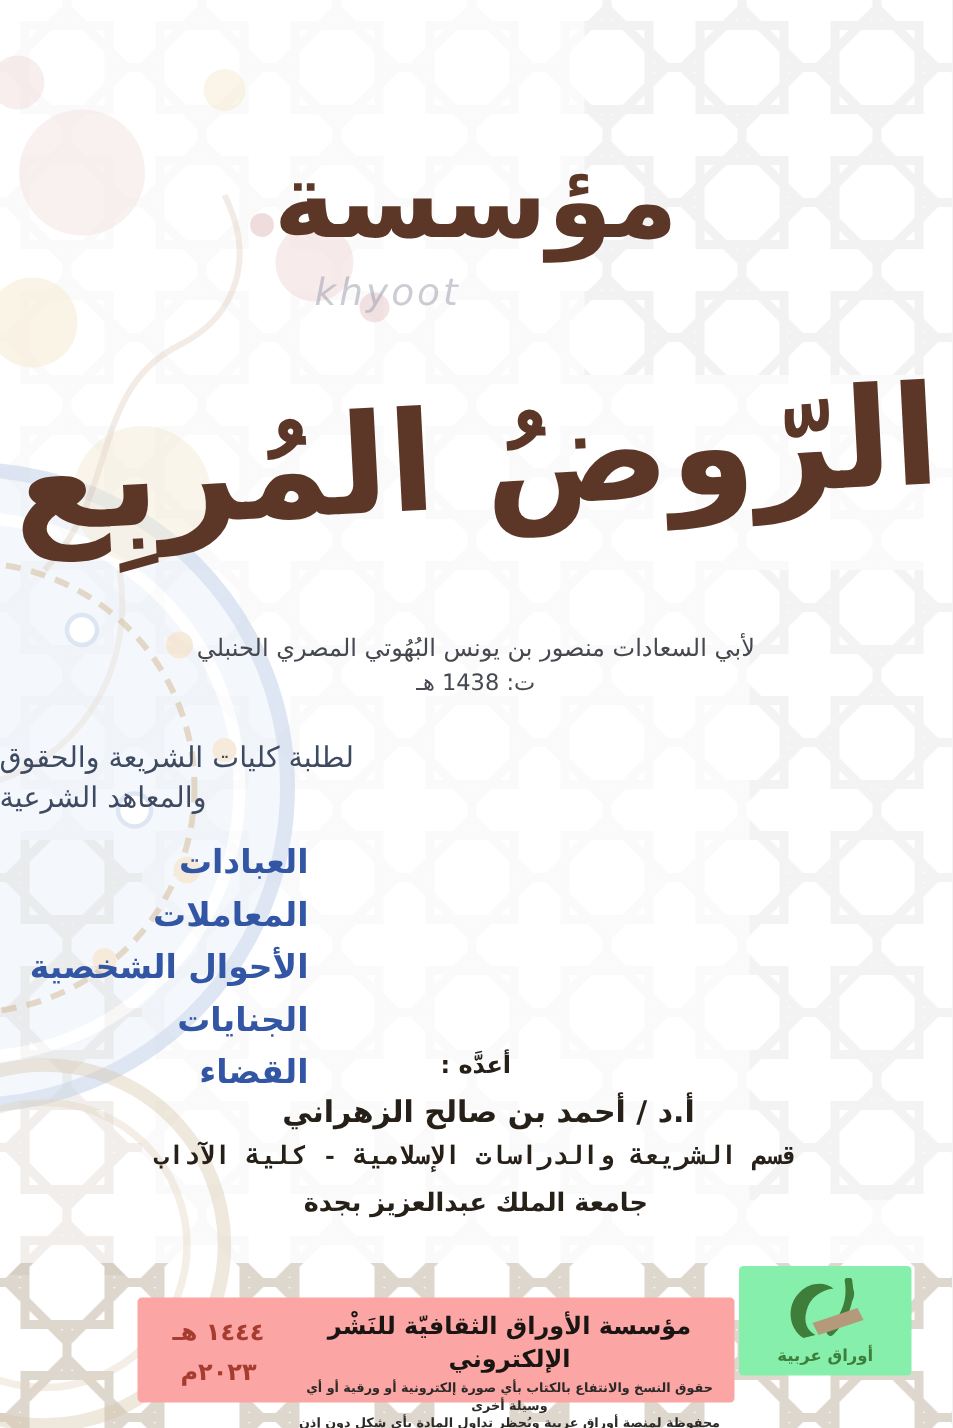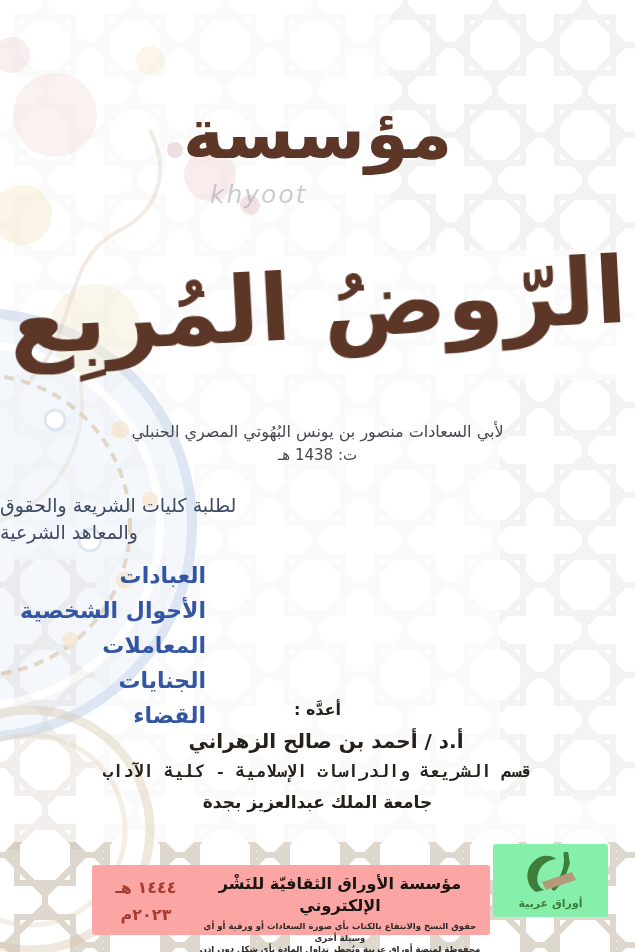--- a/index.html
+++ b/index.html
@@ -156,42 +156,42 @@
     <div class="death-line">ت: 1438 هـ</div>
   </div>
 
   <div class="audience-block">
     <div>لطلبة كليات الشريعة والحقوق</div>
     <div>والمعاهد الشرعية</div>
   </div>
 
   <div class="topics">
     <div class="topic">العبادات</div>
+    <div class="topic">المعاملات</div>
     <div class="topic">الأحوال الشخصية</div>
-    <div class="topic">المعاملات</div>
     <div class="topic">الجنايات</div>
     <div class="topic">القضاء</div>
   </div>
 
   <div class="prepared">
     <div class="prep-label">أعدَّه :</div>
     <div class="prep-name">أ.د / أحمد بن صالح الزهراني</div>
     <div class="prep-dept">قسم الشريعة والدراسات الإسلامية - كلية الآداب</div>
     <div class="prep-univ">جامعة الملك عبدالعزيز بجدة</div>
   </div>
 
   <div class="footer-bar">
     <div class="footer-dates">
       <div>١٤٤٤ هـ</div>
       <div>٢٠٢٣م</div>
     </div>
     <div class="footer-center">
       <div class="publisher-title">مؤسسة الأوراق الثقافيّة للنَشْر الإلكتروني</div>
       <div class="rights">
-        <div>حقوق النسخ والانتفاع بالكتاب بأي صورة السعادات أو ورقية أو أي وسيلة أخرى</div>
+        <div>حقوق النسخ والانتفاع بالكتاب بأي صورة إلكترونية أو ورقية أو أي وسيلة أخرى</div>
         <div>محفوظة لمنصة أوراق عربية ويُحظر تداول المادة بأي شكل دون إذن من الناشر أو المؤلف</div>
       </div>
     </div>
   </div>
 
   <div class="logo-box">
     <svg width="58" height="44" viewBox="0 0 58 44" aria-hidden="true">
 
       <path d="M14 40 C4 34 2 18 12 9 C18 3 28 2 34 7 C26 8 18 13 16 22 C14 29 16 35 22 38 Z" fill="#3e7d3a"></path>
 

